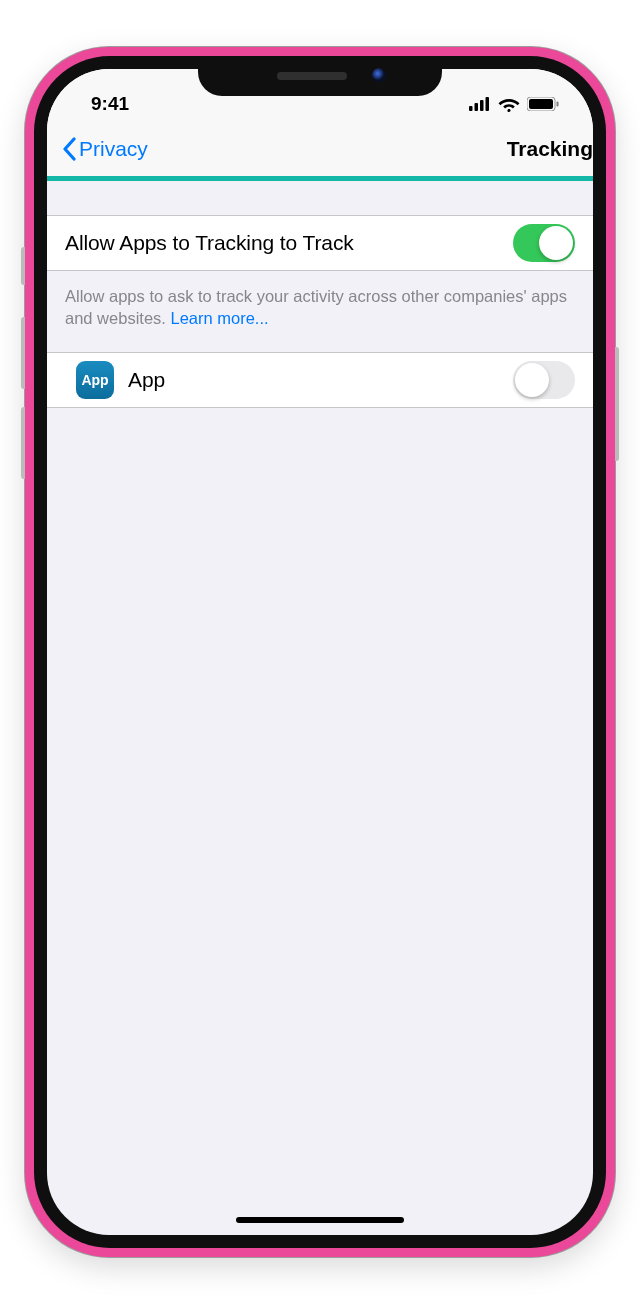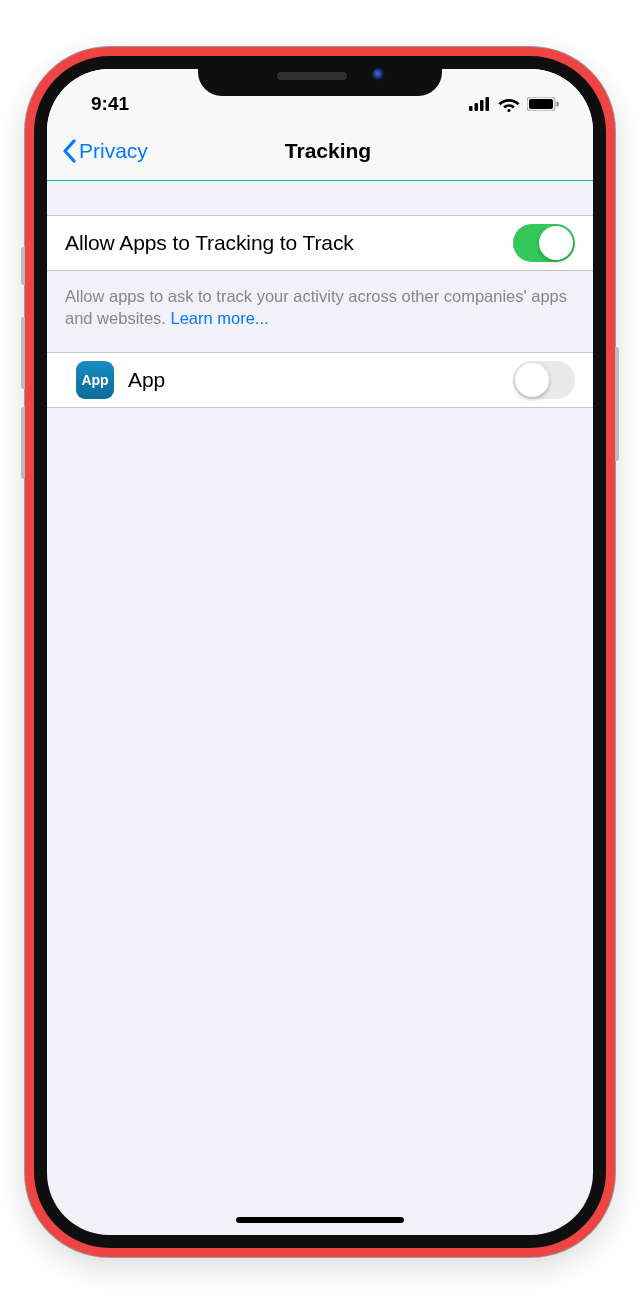--- a/index.html
+++ b/index.html
@@ -9,21 +9,21 @@
       justify-content: center;
       align-items: center;
       min-height: 1304px;
       font-family: -apple-system, 'Helvetica Neue', Helvetica, Arial, sans-serif;
     }
     
     .phone {
       width: 590px;
       height: 1210px;
       border-radius: 84px;
-      background: #ef4444;
+      background: #ec4899;
       padding: 9px;
       box-shadow: 0 0 0 1px #9a9c99, 0 10px 30px rgba(0,0,0,.15);
       position: relative;
       margin: 40px auto;
     }
     .phone-inner {
       width: 100%; height: 100%;
       border-radius: 76px;
       background: #0e0f0e;
       padding: 13px;
@@ -72,28 +72,28 @@
       z-index: 2;
     }
     .status-right { display: flex; gap: 7px; align-items:center; }
 
     
     .navbar {
       height: 56px;
       background: #f8f8f8;
       display: flex;
       align-items: center;
-      border-bottom: 1px solid #14b8a6;
+      border-bottom: 5px solid #14b8a6;
       position: relative;
       padding: 0 14px 4px;
     }
     .back { display:flex; align-items:center; color:#007aff; font-size:21px;}
     .back-chev { margin-right:2px; }
     .nav-title {
-      position:absolute; left:16px; right:0; text-align:center;
+      position:absolute; left:16px; right:0; text-align:right;
       font-size:21px; font-weight:600; color:#000;
       pointer-events:none;
     }
 
     .content { background:#f2f1f7; }
 
     .gap { height: 34px; }
 
     .row {
       height: 56px;

